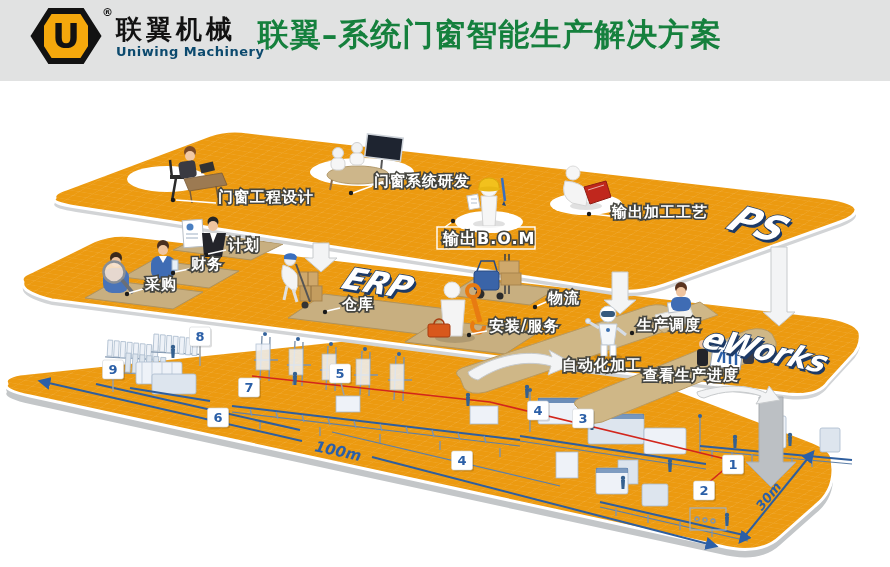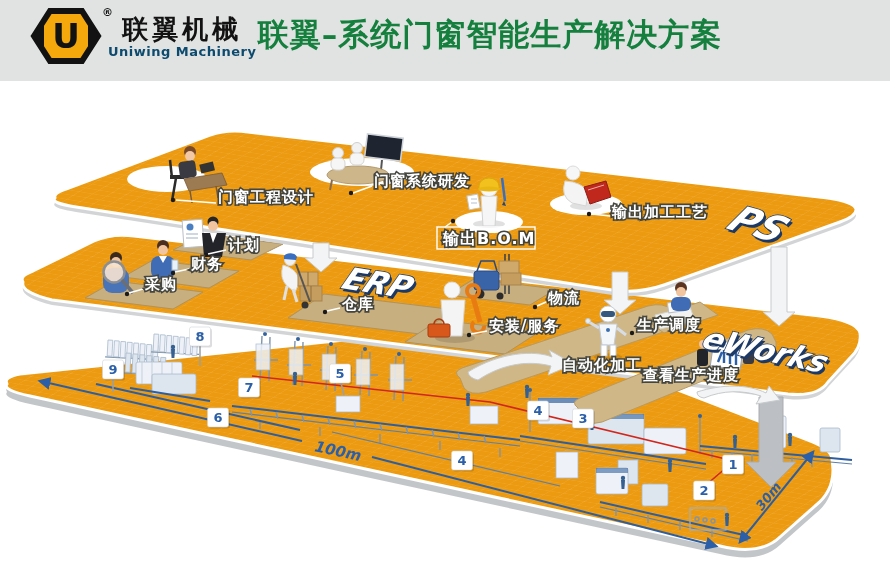--- a/index.html
+++ b/index.html
@@ -1,21 +1,21 @@
 <!DOCTYPE html>
 <html><head>
 <meta charset="utf-8">
 <style>
   html,body{margin:0;padding:0;background:#fff;}
   body{width:890px;height:567px;position:relative;overflow:hidden;
        font-family:"DejaVu Sans","Liberation Sans",sans-serif;}
   
   .header{position:absolute;left:0;top:0;width:890px;height:81px;background:#e1e2e2;}
   .brand{position:absolute;left:30px;top:6px;display:flex;align-items:center;}
-  .brand-text{text-align:center;}
+  .brand-text{margin-left:8px;}
   .brand-cn{font-size:26px;font-weight:bold;color:#121212;letter-spacing:4px;line-height:30px;}
   .brand-en{font-size:13px;font-weight:bold;color:#0c4a6e;letter-spacing:.5px;}
   .title{position:absolute;left:250px;top:14px;width:480px;text-align:center;
          font-size:31px;font-weight:bold;color:#15803d;letter-spacing:1px;}
   
   .scene{position:absolute;left:0;top:0;width:890px;height:567px;}
   .lbl{font-size:15px;font-weight:bold;fill:#ffffff;stroke:#45453f;stroke-width:3.2px;
        paint-order:stroke;letter-spacing:1px;}
   .lbl-big{font-size:16px;}
   .logo3d-back{font-size:30px;font-weight:bold;font-style:italic;fill:#1d3a66;}

